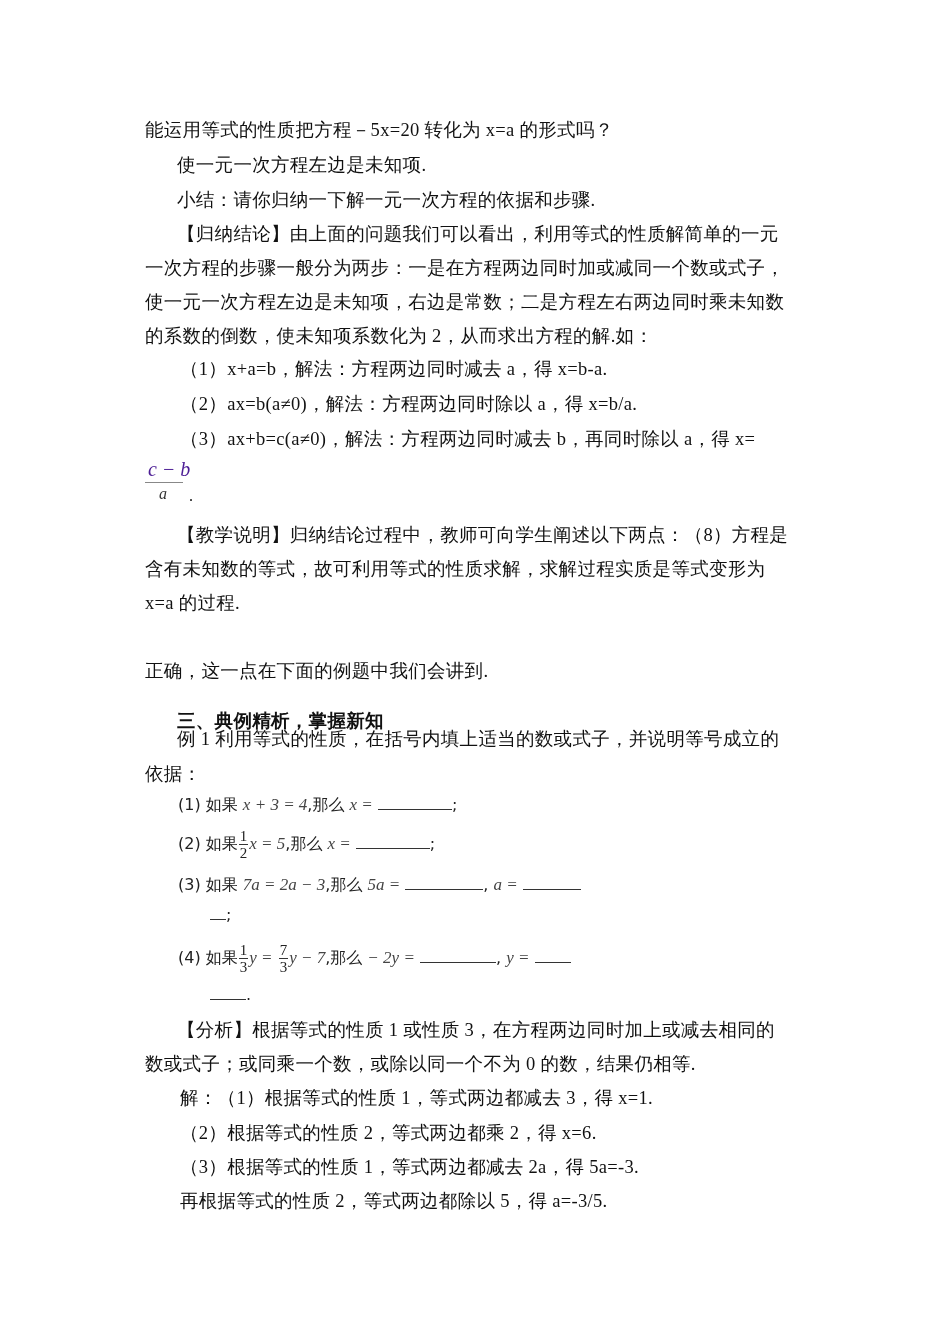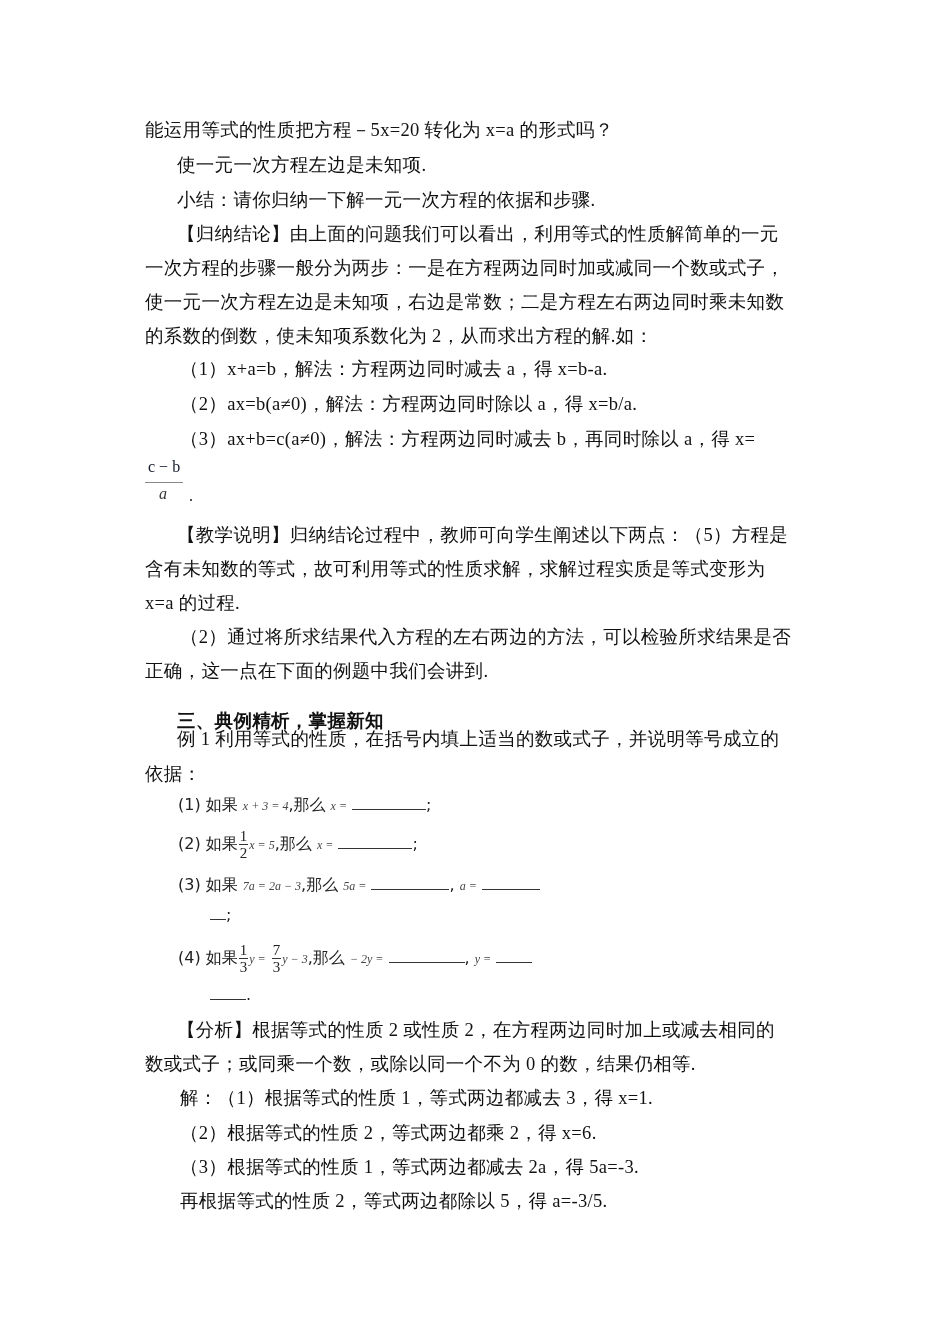--- a/index.html
+++ b/index.html
@@ -4,26 +4,26 @@
 <style>
   html, body { margin: 0; padding: 0; background: #ffffff; }
   body { width: 950px; height: 1344px; position: relative; overflow: hidden;
          font-family: "Liberation Serif", "DejaVu Serif", serif; color: #111; }
   .page { position: absolute; left: 0; top: 0; width: 788px; height: 1344px; }
   .line { position: absolute; left: 145px; font-size: 18.5px; line-height: 24px; white-space: nowrap; letter-spacing: 0.3px; }
   .ind { left: 177px; }
   .ind2 { left: 180px; }
   .bold { font-weight: bold; margin-top: 16px; }
   .frac-block { position: absolute; left: 145px; top: 458px; width: 60px; height: 50px; }
-  .frac-num { position: absolute; left: 3px; top: 0; font-size: 16px; color: #0f172a; }
+  .frac-num { position: absolute; left: 3px; top: 0; font-style: italic; font-size: 20px; color: #4c1d95; }
   .frac-bar { position: absolute; left: 0; top: 24px; width: 38px; height: 1px; background: #888; }
   .frac-den { position: absolute; left: 14px; top: 27px; font-style: italic; font-size: 16px; color: #333; }
   .frac-dot { position: absolute; left: 44px; top: 29px; font-size: 16px; }
   .ex { position: absolute; font-family: "DejaVu Sans", sans-serif; font-size: 16px; line-height: 22px; white-space: nowrap; color: #222; }
-  .math { font-family: "Liberation Serif", serif; font-style: italic; font-size: 12px; color: #444; }
+  .math { font-family: "Liberation Serif", serif; font-style: italic; font-size: 17px; color: #444; }
   .blank { display: inline-block; border-bottom: 1px solid #333; height: 14px; vertical-align: baseline; }
   .sfrac { display: inline-block; vertical-align: middle; text-align: center; font-family: "Liberation Serif", serif; font-size: 15px; line-height: 16px; margin: 0 1px; }
   .sfrac .n { display: block; border-bottom: 1px solid #333; padding: 0 1px; }
   .sfrac .d { display: block; }
 </style>
 </head>
 <body>
 
 <div class="page">
 
@@ -40,24 +40,23 @@
   <div class="line ind2" style="top:392px">（2）ax=b(a≠0)，解法：方程两边同时除以 a，得 x=b/a.</div>
   <div class="line ind2" style="top:427px">（3）ax+b=c(a≠0)，解法：方程两边同时减去 b，再同时除以 a，得 x=</div>
 
   <div class="frac-block">
     <span class="frac-num">c − b</span>
     <span class="frac-bar"></span>
     <span class="frac-den">a</span>
     <span class="frac-dot">.</span>
   </div>
 
-  <div class="line ind" style="top:523px">【教学说明】归纳结论过程中，教师可向学生阐述以下两点：（5）方程是</div>
+  <div class="line ind" style="top:523px">【教学说明】归纳结论过程中，教师可向学生阐述以下两点：（8）方程是</div>
   <div class="line" style="top:557px">含有未知数的等式，故可利用等式的性质求解，求解过程实质是等式变形为</div>
   <div class="line" style="top:591px">x=a 的过程.</div>
-  <div class="line ind2" style="top:625px">（2）通过将所求结果代入方程的左右两边的方法，可以检验所求结果是否</div>
   <div class="line" style="top:659px">正确，这一点在下面的例题中我们会讲到.</div>
 
   <div class="line ind bold" style="top:693px">三、典例精析，掌握新知</div>
   <div class="line ind" style="top:727px">例 1 利用等式的性质，在括号内填上适当的数或式子，并说明等号成立的</div>
   <div class="line" style="top:762px">依据：</div>
 
   <div class="ex" style="left:178px; top:794px">
     <span>(1)</span>
     <span>如果</span>
     <span class="math">x + 3 = 4</span><span>,</span><span>那么</span>
@@ -81,30 +80,30 @@
     <span class="math">a =</span>
     <span class="blank" style="width:58px"></span>
   </div>
   <div class="ex" style="left:210px; top:904px">
     <span class="blank" style="width:16px"></span><span>;</span>
   </div>
 
   <div class="ex" style="left:178px; top:942px">
     <span>(4)</span>
     <span>如果</span><span class="sfrac"><span class="n">1</span><span class="d">3</span></span><span class="math">y =</span>
-    <span class="sfrac"><span class="n">7</span><span class="d">3</span></span><span class="math">y − 3</span><span>,</span><span>那么</span>
+    <span class="sfrac"><span class="n">7</span><span class="d">3</span></span><span class="math">y − 7</span><span>,</span><span>那么</span>
     <span class="math">− 2y =</span>
     <span class="blank" style="width:76px"></span><span>,</span>
     <span class="math">y =</span>
     <span class="blank" style="width:36px"></span>
   </div>
   <div class="ex" style="left:210px; top:984px">
     <span class="blank" style="width:36px"></span><span>.</span>
   </div>
 
-  <div class="line ind" style="top:1018px">【分析】根据等式的性质 2 或性质 2，在方程两边同时加上或减去相同的</div>
+  <div class="line ind" style="top:1018px">【分析】根据等式的性质 1 或性质 3，在方程两边同时加上或减去相同的</div>
   <div class="line" style="top:1052px">数或式子；或同乘一个数，或除以同一个不为 0 的数，结果仍相等.</div>
   <div class="line ind2" style="top:1086px">解：（1）根据等式的性质 1，等式两边都减去 3，得 x=1.</div>
   <div class="line ind2" style="top:1121px">（2）根据等式的性质 2，等式两边都乘 2，得 x=6.</div>
   <div class="line ind2" style="top:1155px">（3）根据等式的性质 1，等式两边都减去 2a，得 5a=-3.</div>
   <div class="line ind2" style="top:1189px">再根据等式的性质 2，等式两边都除以 5，得 a=-3/5.</div>
 
 </div>
 
 </body></html>

